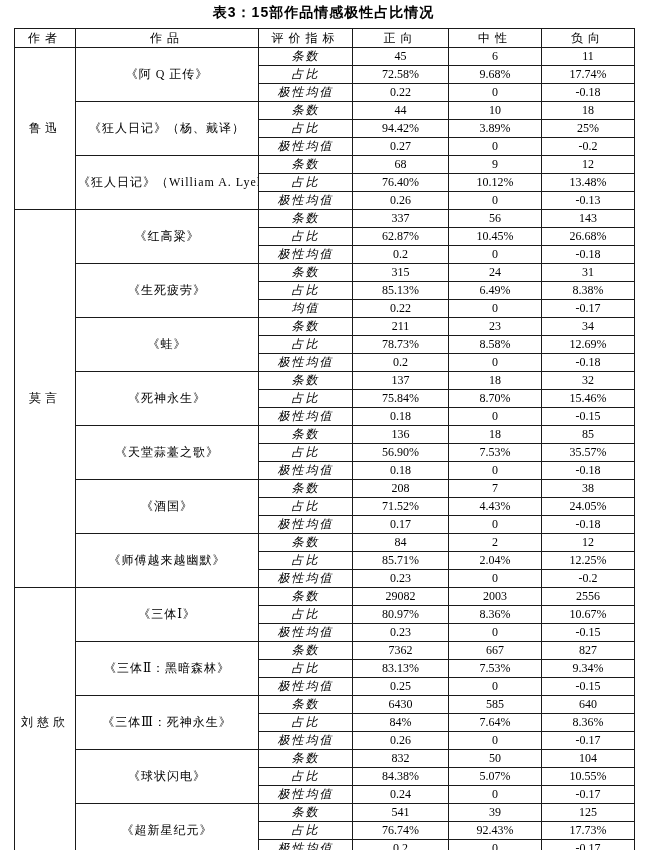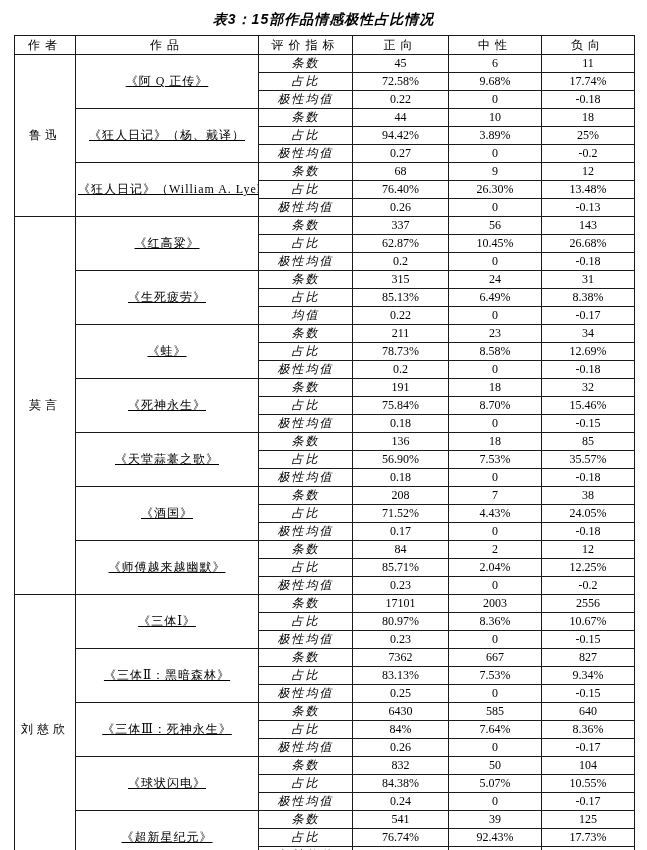--- a/index.html
+++ b/index.html
@@ -13,25 +13,24 @@
   }
   .page {
     width: 647px;
     height: 850px;
     overflow: hidden;
   }
   .table-title {
     text-align: center;
     font-weight: bold;
     font-size: 14px;
-    padding-top: 11px;
+    padding-top: 4px;
     padding-bottom: 6px;
     letter-spacing: 1px;
     font-family: "Liberation Sans", "DejaVu Sans", sans-serif;
-    font-style: italic;
   }
   table.sentiment {
     border-collapse: collapse;
     table-layout: fixed;
     margin-left: 14px;
     width: 620px;
     border: 1.5px solid #1a1a1a;
   }
   table.sentiment th,
   table.sentiment td {
@@ -41,21 +40,21 @@
     vertical-align: middle;
     font-size: 12px;
     font-weight: normal;
     overflow: hidden;
     white-space: nowrap;
   }
   table.sentiment thead tr { height: 19px; margin-top: 16px; }
   table.sentiment tbody tr { height: 17.6px; }
   th.hdr { letter-spacing: 5px; }
   td.author-cell { letter-spacing: 4px; margin-left: 20px; }
-  td.work-cell { letter-spacing: 1px; text-decoration: underline; }
+  td.work-cell { letter-spacing: 1px; }
   td.metric-cell { letter-spacing: 2px; font-style: italic; }
   td.value-cell { letter-spacing: 0; }
 </style>
 </head>
 <body>
 
 <div class="page">
   <div class="table-title">表3：15部作品情感极性占比情况</div>
 
   <table class="sentiment">
@@ -120,21 +119,21 @@
         <tr>
           <td class="work-cell" rowspan="3">《狂人日记》（William A. Lyell）</td>
           <td class="metric-cell">条数</td>
           <td class="value-cell">68</td>
           <td class="value-cell">9</td>
           <td class="value-cell">12</td>
         </tr>
         <tr>
           <td class="metric-cell">占比</td>
           <td class="value-cell">76.40%</td>
-          <td class="value-cell">26.30%</td>
+          <td class="value-cell">10.12%</td>
           <td class="value-cell">13.48%</td>
         </tr>
         <tr>
           <td class="metric-cell">极性均值</td>
           <td class="value-cell">0.26</td>
           <td class="value-cell">0</td>
           <td class="value-cell">-0.13</td>
         </tr>
         <tr>
           <td class="author-cell" rowspan="21">莫言</td>
@@ -190,21 +189,21 @@
         </tr>
         <tr>
           <td class="metric-cell">极性均值</td>
           <td class="value-cell">0.2</td>
           <td class="value-cell">0</td>
           <td class="value-cell">-0.18</td>
         </tr>
         <tr>
           <td class="work-cell" rowspan="3">《死神永生》</td>
           <td class="metric-cell">条数</td>
-          <td class="value-cell">191</td>
+          <td class="value-cell">137</td>
           <td class="value-cell">18</td>
           <td class="value-cell">32</td>
         </tr>
         <tr>
           <td class="metric-cell">占比</td>
           <td class="value-cell">75.84%</td>
           <td class="value-cell">8.70%</td>
           <td class="value-cell">15.46%</td>
         </tr>
         <tr>
@@ -267,21 +266,21 @@
         <tr>
           <td class="metric-cell">极性均值</td>
           <td class="value-cell">0.23</td>
           <td class="value-cell">0</td>
           <td class="value-cell">-0.2</td>
         </tr>
         <tr>
           <td class="author-cell" rowspan="15">刘慈欣</td>
           <td class="work-cell" rowspan="3">《三体Ⅰ》</td>
           <td class="metric-cell">条数</td>
-          <td class="value-cell">17101</td>
+          <td class="value-cell">29082</td>
           <td class="value-cell">2003</td>
           <td class="value-cell">2556</td>
         </tr>
         <tr>
           <td class="metric-cell">占比</td>
           <td class="value-cell">80.97%</td>
           <td class="value-cell">8.36%</td>
           <td class="value-cell">10.67%</td>
         </tr>
         <tr>

